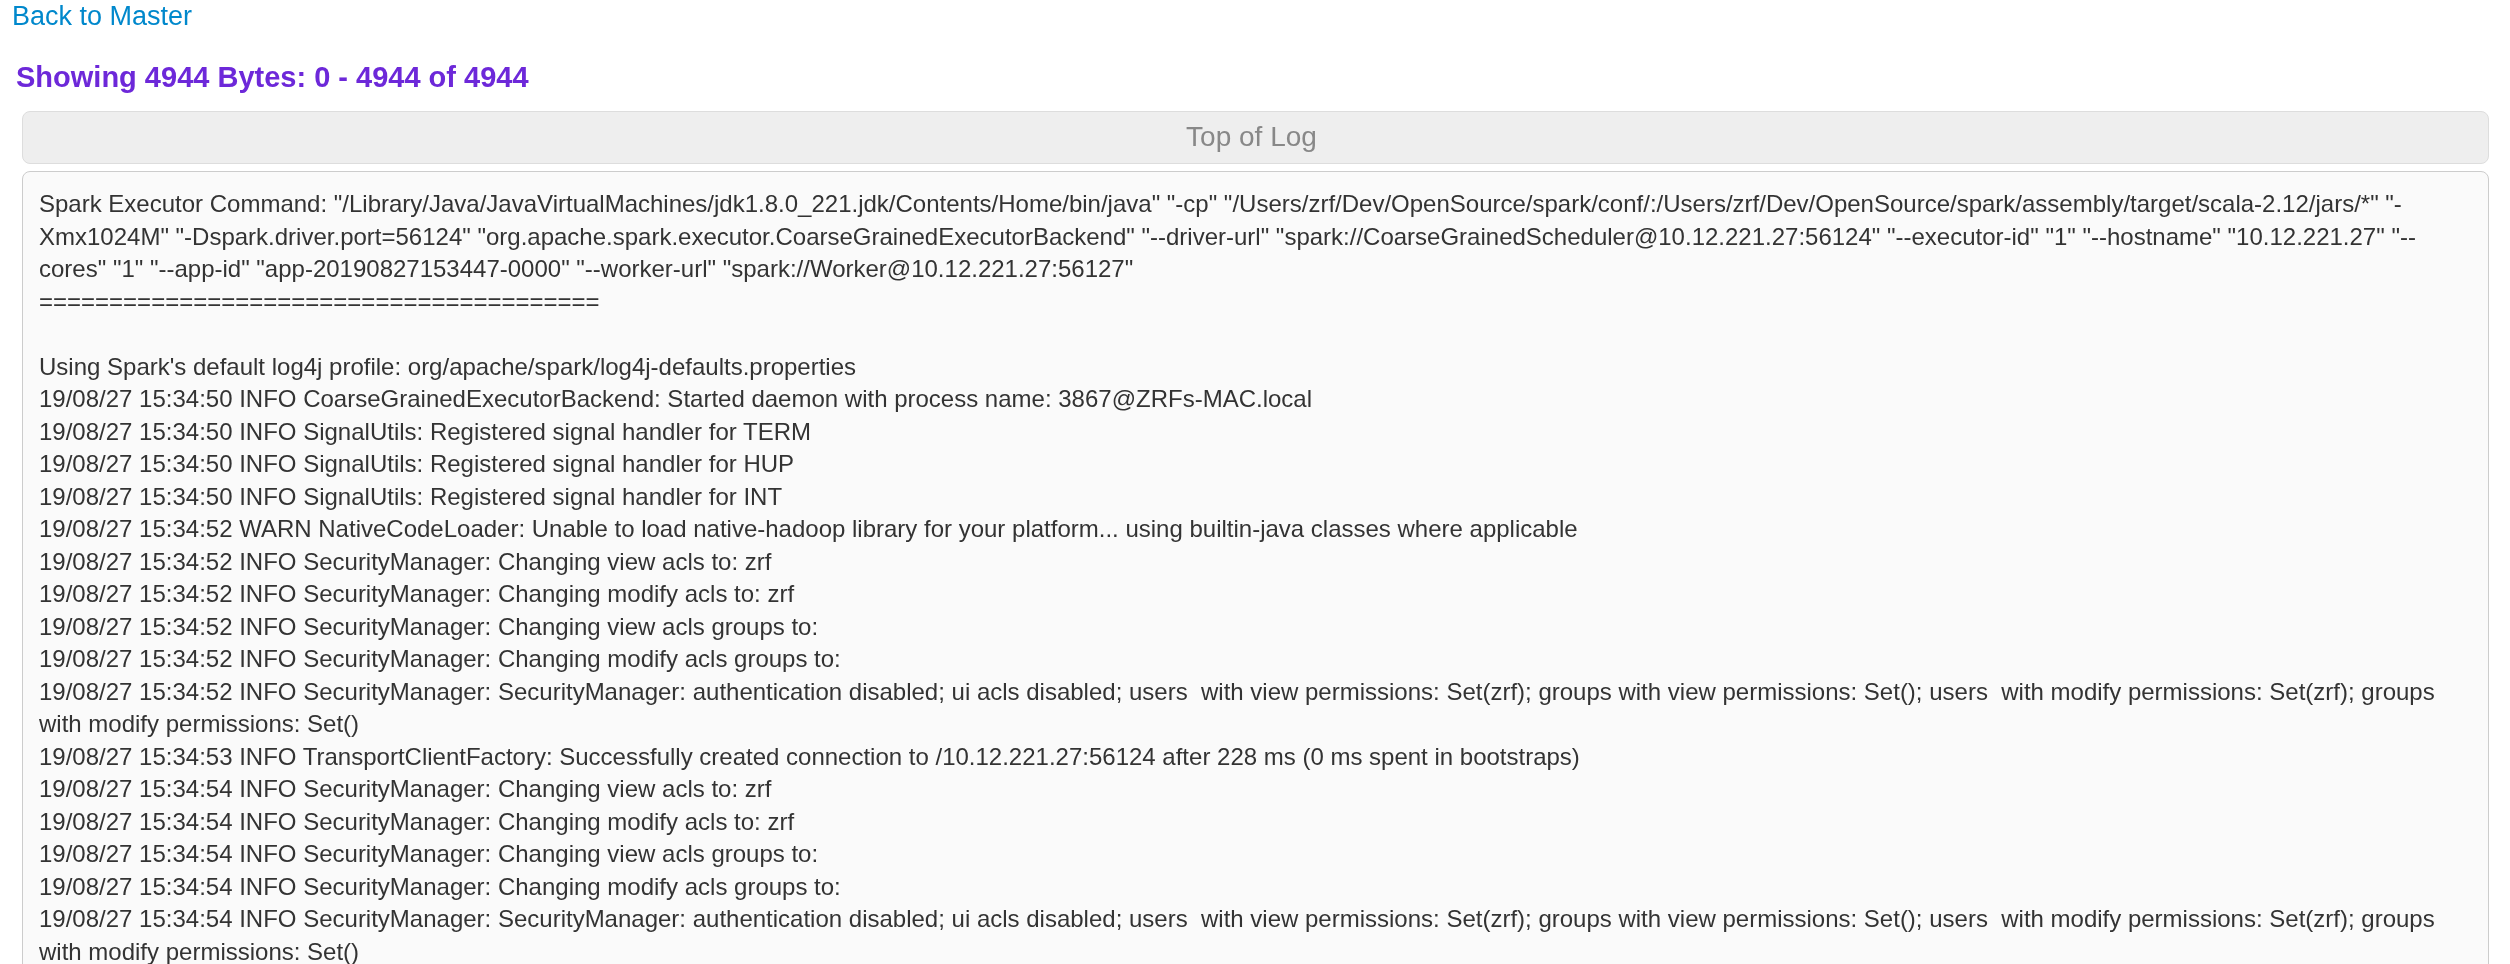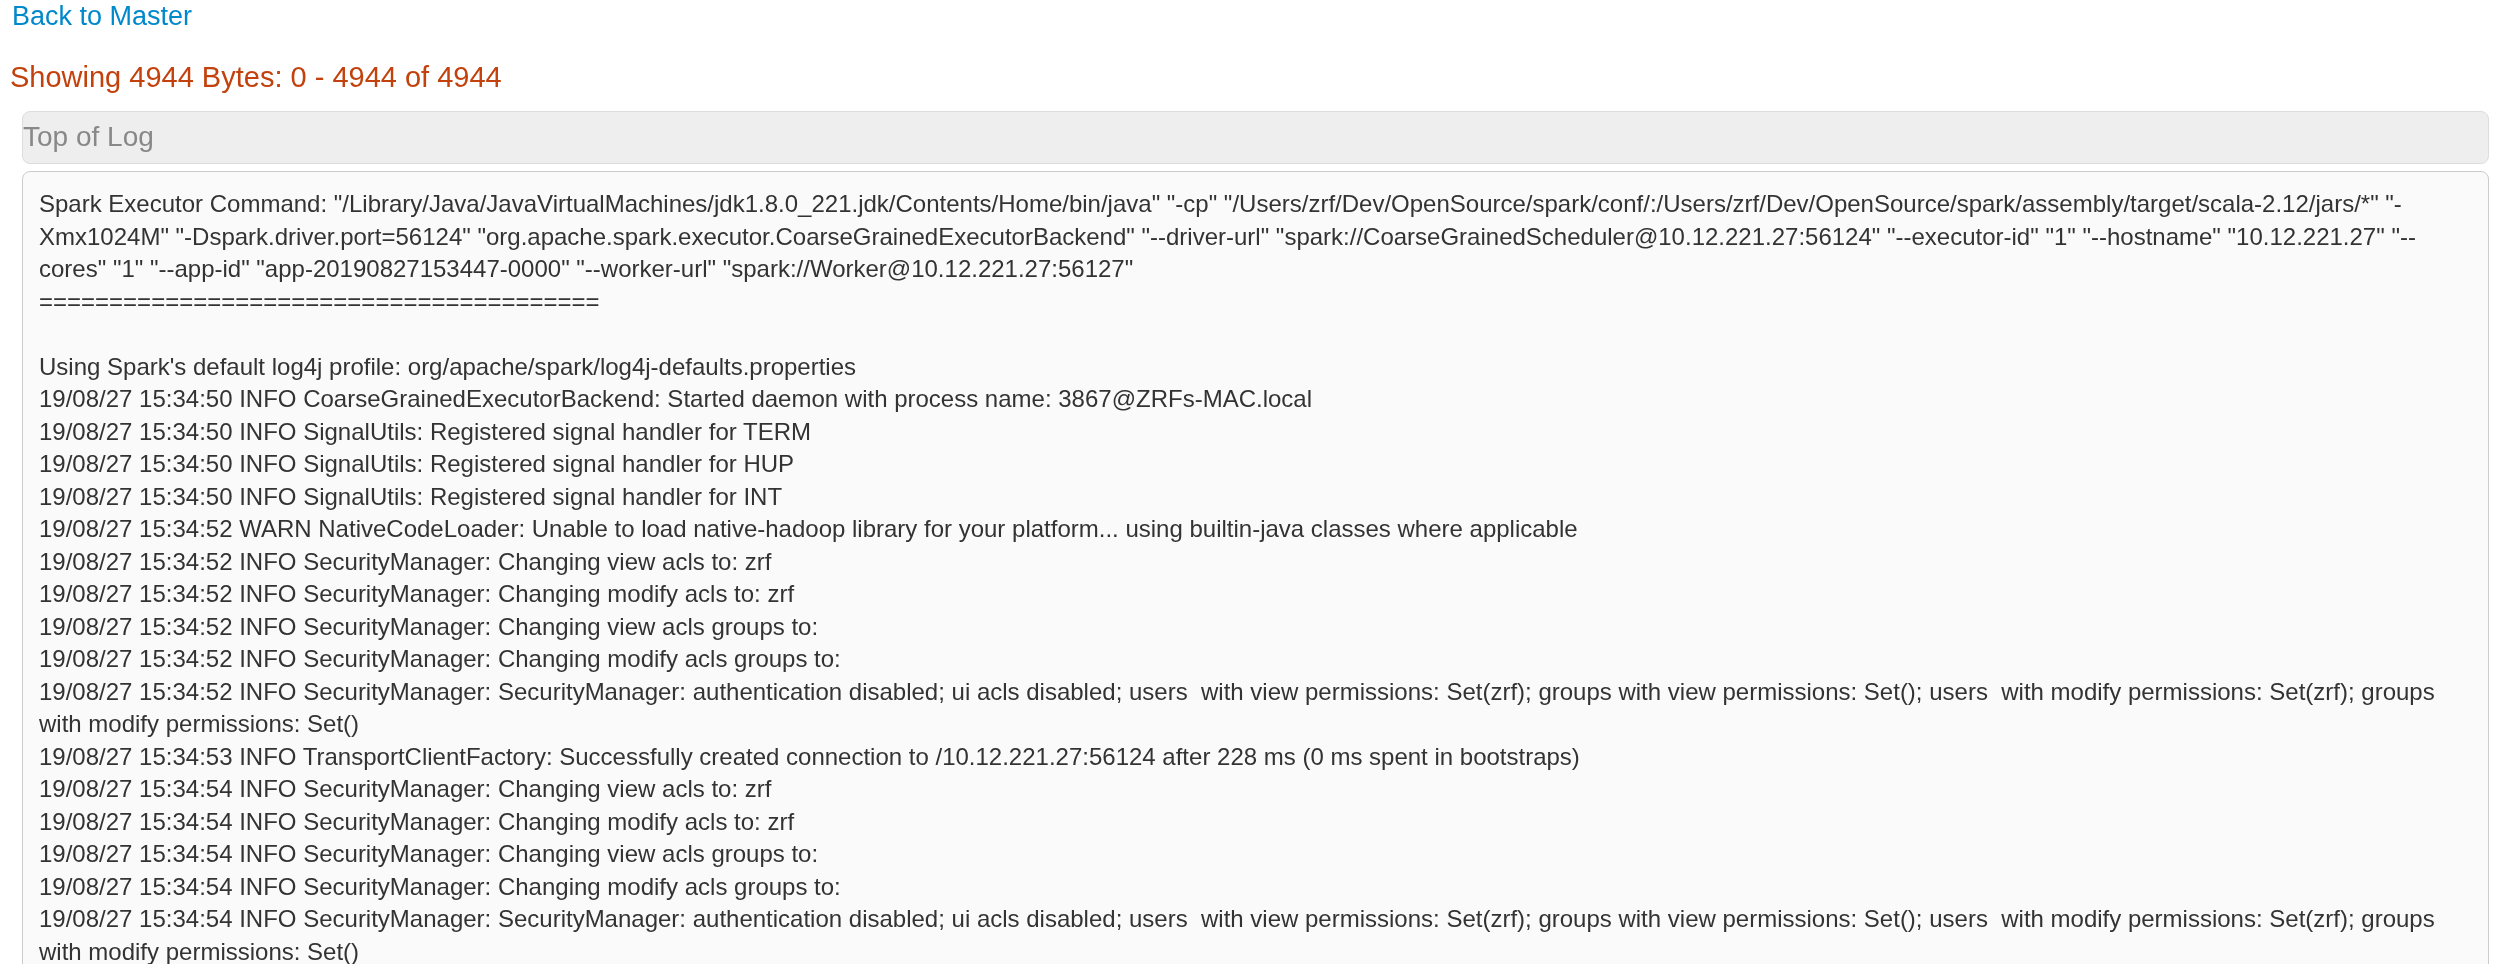--- a/index.html
+++ b/index.html
@@ -15,30 +15,30 @@
   body{
     width:2510px;height:964px;overflow:hidden;background:#ffffff;
     font-family:"Liberation Sans",sans-serif;color:var(--text);
   }
   .page{width:100%;height:100%;box-sizing:border-box;}
   .back-row{margin:0;padding:0 0 0 12px;}
   .back-link{
     color:var(--link-blue);text-decoration:none;font-size:27px;line-height:1.2;
   }
   .byte-row{
-    margin:0;padding:28px 0 0 10px;font-size:29px;color:#c2410c;line-height:1.2;
+    margin:0;padding:28px 0 0 16px;font-size:29px;color:#6d28d9;line-height:1.2;font-weight:bold;
   }
   .log-header{
     margin:16px 21px 7px 22px;
     background:var(--bar-bg);
     border:1px solid var(--bar-border);
     border-radius:8px;
     color:var(--bar-text);
     font-size:28px;
-    text-align:left;
+    text-align:center;
     padding:9px 8px 10px 0;
   }
   .log-box{
     margin:0 21px 0 22px;
     background:var(--box-bg);
     border:1px solid var(--box-border);
     border-radius:8px;
     padding:16px 16px 20px 16px;
     font-family:"Liberation Sans",sans-serif;
     font-size:24px;

